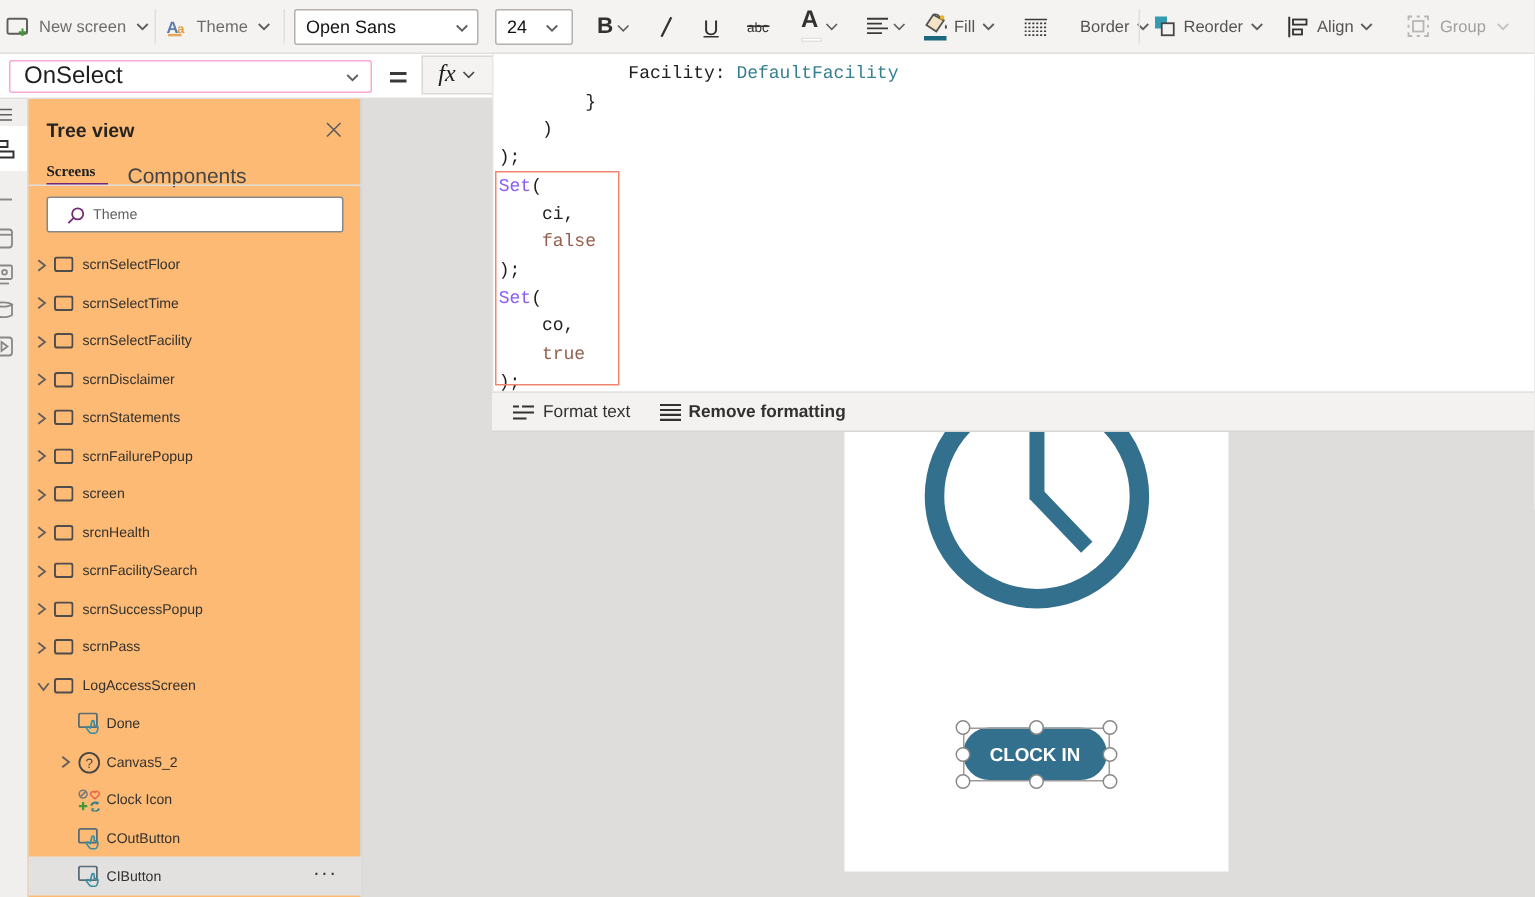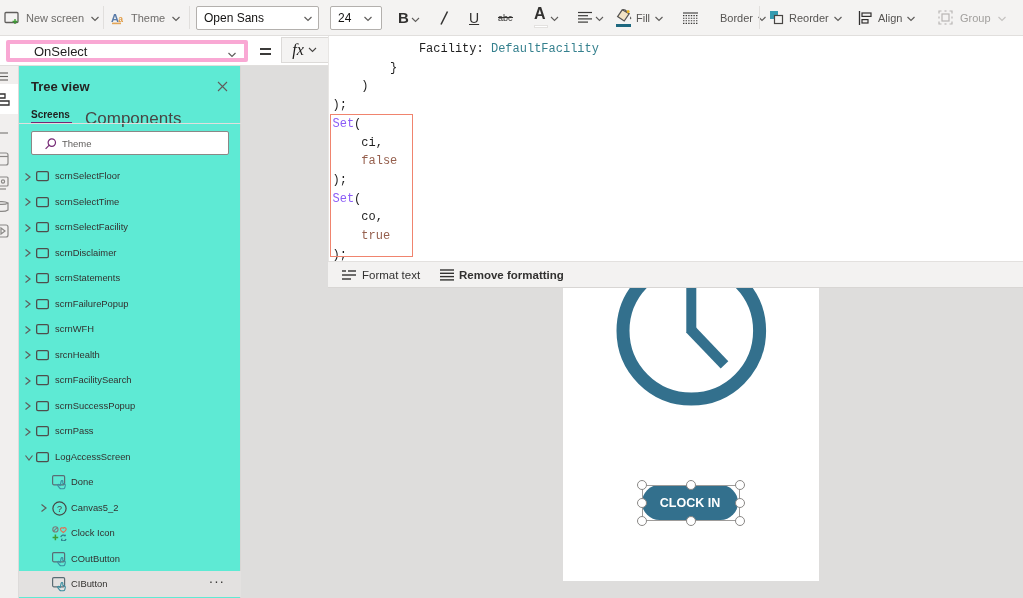--- a/index.html
+++ b/index.html
@@ -12,34 +12,34 @@
     background:#f4f3f2; border-bottom:1px solid #e1dfdd; }
   .titem { position:absolute; top:0; height:35px; display:flex; align-items:center;
     color:#565452; font-size:11px; white-space:nowrap; }
   .tsep { position:absolute; top:6px; width:1px; height:23px; background:#e1dfdd; }
   .chev { display:inline-block; margin-left:6px; }
 
   
   #row2 { position:absolute; left:0; top:36px; width:1023px; height:30px; background:#ffffff;
     border-bottom:1px solid #e1dfdd; }
   #onselect { position:absolute; left:6px; top:4px; width:242px; height:22px; background:#fff;
-    border:4px solid #f9a8d4; border-radius:2px; font-size:13px; color:#201f1e;
-    display:flex; align-items:center; padding-left:24px; }
+    border:1px solid #f9a8d4; border-radius:2px; font-size:16px; color:#201f1e;
+    display:flex; align-items:center; padding-left:9px; }
   #eq { position:absolute; left:260px; top:12px; width:10.5px; }
   #eq div { height:2.3px; background:#3b3a39; margin-bottom:2.4px; }
   #fxbox { position:absolute; left:280.5px; top:1px; width:48px; height:26px; background:#f4f3f2;
     border:1px solid #dcdad8; display:flex; align-items:center; justify-content:center; }
 
   
   #rail { position:absolute; left:0; top:66px; width:19px; height:532px; background:#f1efee;
     border-right:1px solid #dddbda; }
   #railsel { position:absolute; left:0; top:18px; width:18px; height:30px; background:#ffffff; }
 
   
-  #sidebar { position:absolute; left:19px; top:66px; width:222px; height:532px; background:#5eead4;
+  #sidebar { position:absolute; left:19px; top:66px; width:222px; height:532px; background:#fdba74;
     border-right:1px solid #d8d6d4; }
   #tvtitle { position:absolute; left:12px; top:13px; font-size:13px; font-weight:bold; color:#252423; }
   
   .tab { position:absolute; top:43px; font-size:10.5px; color:#484644; }
   #tabline { position:absolute; left:0; top:57px; width:222px; height:1px; background:#e1dfdd; }
   #screens-underline { position:absolute; left:12px; top:55.5px; width:41px; height:2.5px; background:#742774; }
   #searchbox { position:absolute; left:12px; top:65px; width:198px; height:24px; background:#fff;
     border:1px solid #8a8886; border-radius:2px; }
   #searchbox span { position:absolute; left:30px; top:6px; color:#605e5c; font-size:9.5px; }
 
@@ -308,22 +308,22 @@
           <path d="M1 4 l4 3 l-4 3 z"></path>
         </g>
       </svg>
   </div>
 
   <div id="sidebar">
     <div id="tvtitle">Tree view</div>
     <svg id="tvclose" style="position:absolute;left:198px;top:15px;" width="11" height="11" viewBox="0 0 11 11">
         <path d="M1 1 L10 10 M10 1 L1 10" stroke="#605e5c" stroke-width="1.1"></path>
       </svg>
-    <div class="tab" style="left:12px;color:#201f1e;font-weight:bold;font-size:10px;">Screens</div>
-    <div class="tab" style="left:66px;font-size:17px;">Components</div>
+    <div class="tab" style="left:12px;color:#201f1e;font-weight:bold;font-size:10px;font-family:Liberation Serif, serif;">Screens</div>
+    <div class="tab" style="left:66px;font-size:14px;">Components</div>
     <div id="screens-underline"></div>
     <div id="tabline"></div>
     <div id="searchbox">
       <svg style="position:absolute;left:12px;top:6px;" width="13" height="12" viewBox="0 0 13 12">
           <circle cx="7.8" cy="4.6" r="3.7" fill="none" stroke="#742774" stroke-width="1.2"></circle>
           <line x1="5" y1="7.4" x2="1.6" y2="10.8" stroke="#742774" stroke-width="1.2"></line>
         </svg>
       <span>Theme</span>
     </div>
     <div id="tree">
@@ -381,21 +381,21 @@
           </svg>
           <span class="tlabel">scrnFailurePopup</span>
         </div>
     <div class="trow" style="top:153.0px;">
           <svg class="tchev" style="top:8.5px;" width="8" height="10" viewBox="0 0 8 10">
             <path d="M1.5 1.5 L6 5 L1.5 8.5" stroke="#605e5c" stroke-width="1.2" fill="none"></path>
           </svg>
           <svg class="ticon" style="top:8px;" width="13" height="11" viewBox="0 0 13 11">
             <rect x="0.65" y="0.65" width="11.7" height="9" rx="1.4" fill="none" stroke="#4f4d4b" stroke-width="1.3"></rect>
           </svg>
-          <span class="tlabel">scrnWFH</span>
+          <span class="tlabel">screen</span>
         </div>
     <div class="trow" style="top:178.5px;">
           <svg class="tchev" style="top:8.5px;" width="8" height="10" viewBox="0 0 8 10">
             <path d="M1.5 1.5 L6 5 L1.5 8.5" stroke="#605e5c" stroke-width="1.2" fill="none"></path>
           </svg>
           <svg class="ticon" style="top:8px;" width="13" height="11" viewBox="0 0 13 11">
             <rect x="0.65" y="0.65" width="11.7" height="9" rx="1.4" fill="none" stroke="#4f4d4b" stroke-width="1.3"></rect>
           </svg>
           <span class="tlabel">srcnHealth</span>
         </div>

